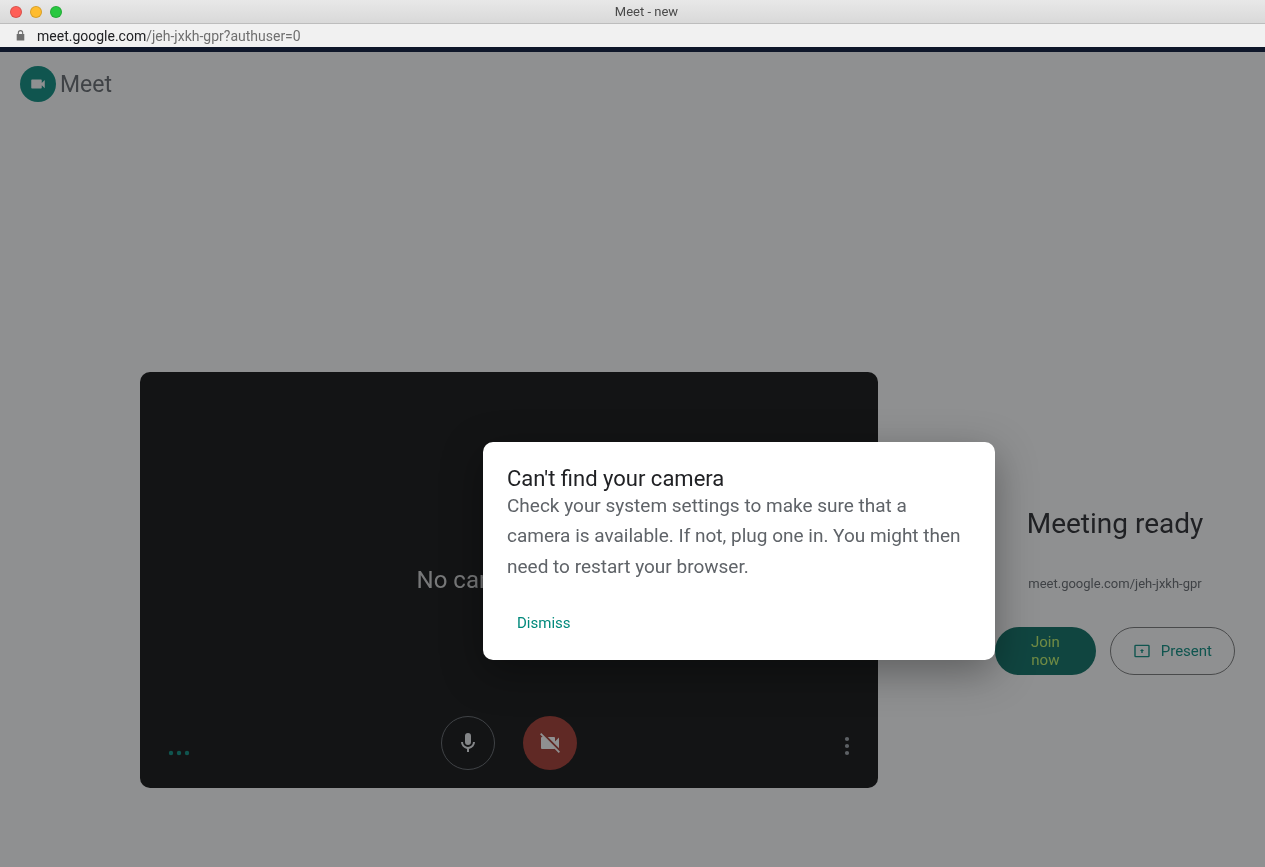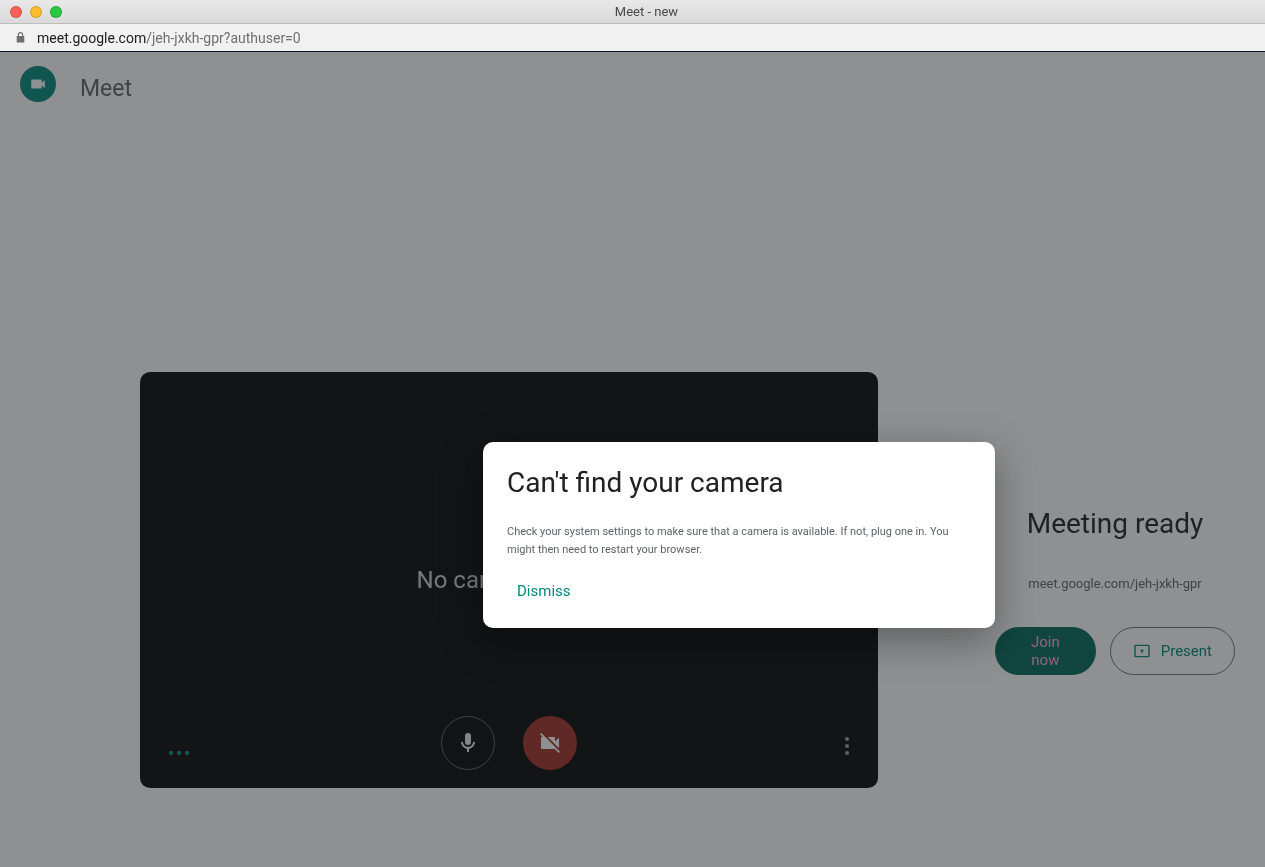--- a/index.html
+++ b/index.html
@@ -5,29 +5,29 @@
   * { box-sizing: border-box; margin: 0; padding: 0; font-family: -apple-system, BlinkMacSystemFont, "Segoe UI", Roboto, Arial, sans-serif; }
   html, body { width: 1265px; height: 867px; overflow: hidden; background: #fff; }
 
   
   .titlebar { height: 24px; background: linear-gradient(#e8e8e8,#d9d9d9); border-bottom: 1px solid #bdbdbd; display:flex; align-items:center; position:relative; }
   .traffic { display:flex; gap:8px; margin-left:10px; }
   .dot { width:12px; height:12px; border-radius:50%; border:0.5px solid rgba(0,0,0,.15);}
   .dot.red{background:#ff5f57;} .dot.yellow{background:#febc2e;} .dot.green{background:#28c840;}
   .titlebar-title{ position:absolute; left:0; right:0; text-align:center; font-size:13px; color:#4a4a4a; pointer-events:none;padding-left:28px;}
 
-  .urlbar{ height:28px; background:#f1f1f1; border-bottom:1px solid #0f172a; display:flex; align-items:center; padding:0 14px; font-size:14px; color:#6f6f6f; gap:10px;}
+  .urlbar{ height:28px; background:#f1f1f1; border-bottom:5px solid #0f172a; display:flex; align-items:center; padding:0 14px; font-size:14px; color:#6f6f6f; gap:10px;}
   .lock{ width:13px; height:13px; color:#6f6f6f; flex:none;}
   .url-host{ color:#202124; }
   .url-path{ color:#6f6f6f; }
 
   .viewport{ position:relative; width:1265px; height:815px; background:#fff; }
 
   
-  .app-header{ display:flex; align-items:flex-end; gap:24px; padding:14px 20px; }
+  .app-header{ display:flex; align-items:center; gap:4px; padding:14px 20px; }
   .logo{ width:36px; height:36px; border-radius:50%; background:#00897b; display:flex; align-items:center; justify-content:center; }
   .logo svg{ width:18px; height:18px; color:#fff;}
   .brand{ font-size:23px; color:#5f6368; font-weight:400;}
 
   .preview{ position:absolute; left:140px; top:320px; width:738px; height:416px; border-radius:10px; background:#060606; color:#b0b0b0; }
   .preview-msg{ position:absolute; left:0; right:0; top:50%; transform:translateY(-50%); text-align:center; font-size:24px; color:#cfcfcf; }
   .preview-controls{ position:absolute; bottom:18px; left:0; right:0; display:flex; align-items:center; justify-content:center; gap:28px; }
   .ctrl{ width:54px; height:54px; border-radius:50%; display:flex; align-items:center; justify-content:center; cursor:pointer; }
   .ctrl.mic{ border:1px solid #5f6368; color:#e8eaed; background:transparent;}
   .ctrl.cam{ background:#a03026; color:#fff;}
@@ -35,31 +35,31 @@
   .more-h{ position:absolute; left:28px; bottom:28px; color:#00897b; cursor:pointer;}
   .more-h svg{width:22px; height:6px;}
   .more-v{ position:absolute; right:28px; bottom:28px; color:#9aa0a6; cursor:pointer;}
   .more-v svg{width:6px; height:20px;}
 
   .right-panel{ position:absolute; left:995px; top:455px; width:240px; text-align:center; }
   .ready-title{ font-size:28px; color:#202124; margin-bottom:14px; }
   .ready-url{ font-size:13px; color:#5f6368; margin-bottom:36px;margin-top:36px; }
   .btn-row{ display:flex; gap:14px; justify-content:center; }
   .btn{ height:48px; border-radius:24px; display:flex; align-items:center; justify-content:center; font-size:15px; cursor:pointer; padding:0 22px; gap:10px;}
-  .btn.join{ background:#00695c; color:#f9a8d4; border:none;}
+  .btn.join{ background:#00695c; color:#bef264; border:none;}
   .btn.present{ background:#fff; color:#00897b; border:1px solid #737373;}
   .btn.present svg{ width:18px; height:14px; }
 
   
   .scrim{ position:absolute; inset:0; background:rgba(32,33,36,.5); }
 
   
   .dialog{ position:absolute; left:483px; top:390px; width:512px; background:#fff; border-radius:10px; box-shadow:0 12px 40px rgba(0,0,0,.35); padding:24px 24px 14px 24px; }
-  .dialog-title{ font-size:28px; color:#202124; margin-bottom:24px; font-weight:400;}
-  .dialog-body{ font-size:11px; line-height:1.6; color:#5f6368; margin-bottom:10px;}
+  .dialog-title{ font-size:22px; color:#202124; font-weight:400;}
+  .dialog-body{ font-size:19px; line-height:1.6; color:#5f6368; margin-bottom:18px;}
   .dialog-actions{ display:flex; justify-content:flex-start; padding:6px 4px 6px 0;}
   .dialog-dismiss{ color:#00897b; font-size:15px; background:none; border:none; cursor:pointer; padding:8px 10px;}
 </style>
 </head>
 <body>
 
 <div class="titlebar">
   <div class="traffic">
     <div class="dot red"></div>
     <div class="dot yellow"></div>

